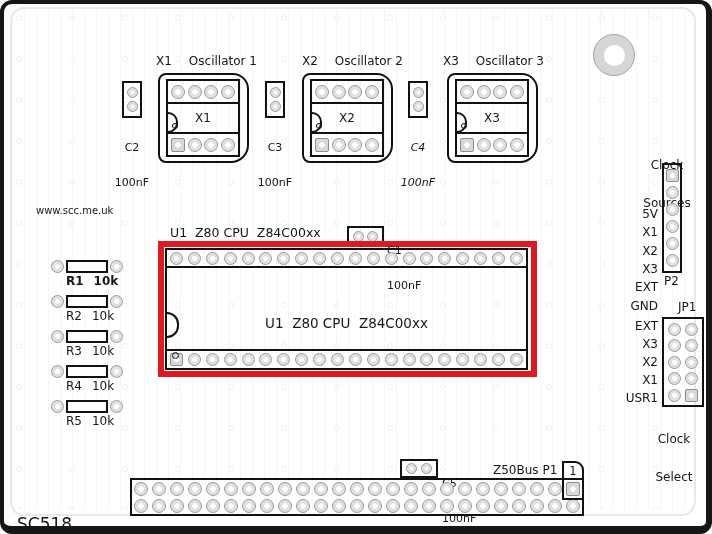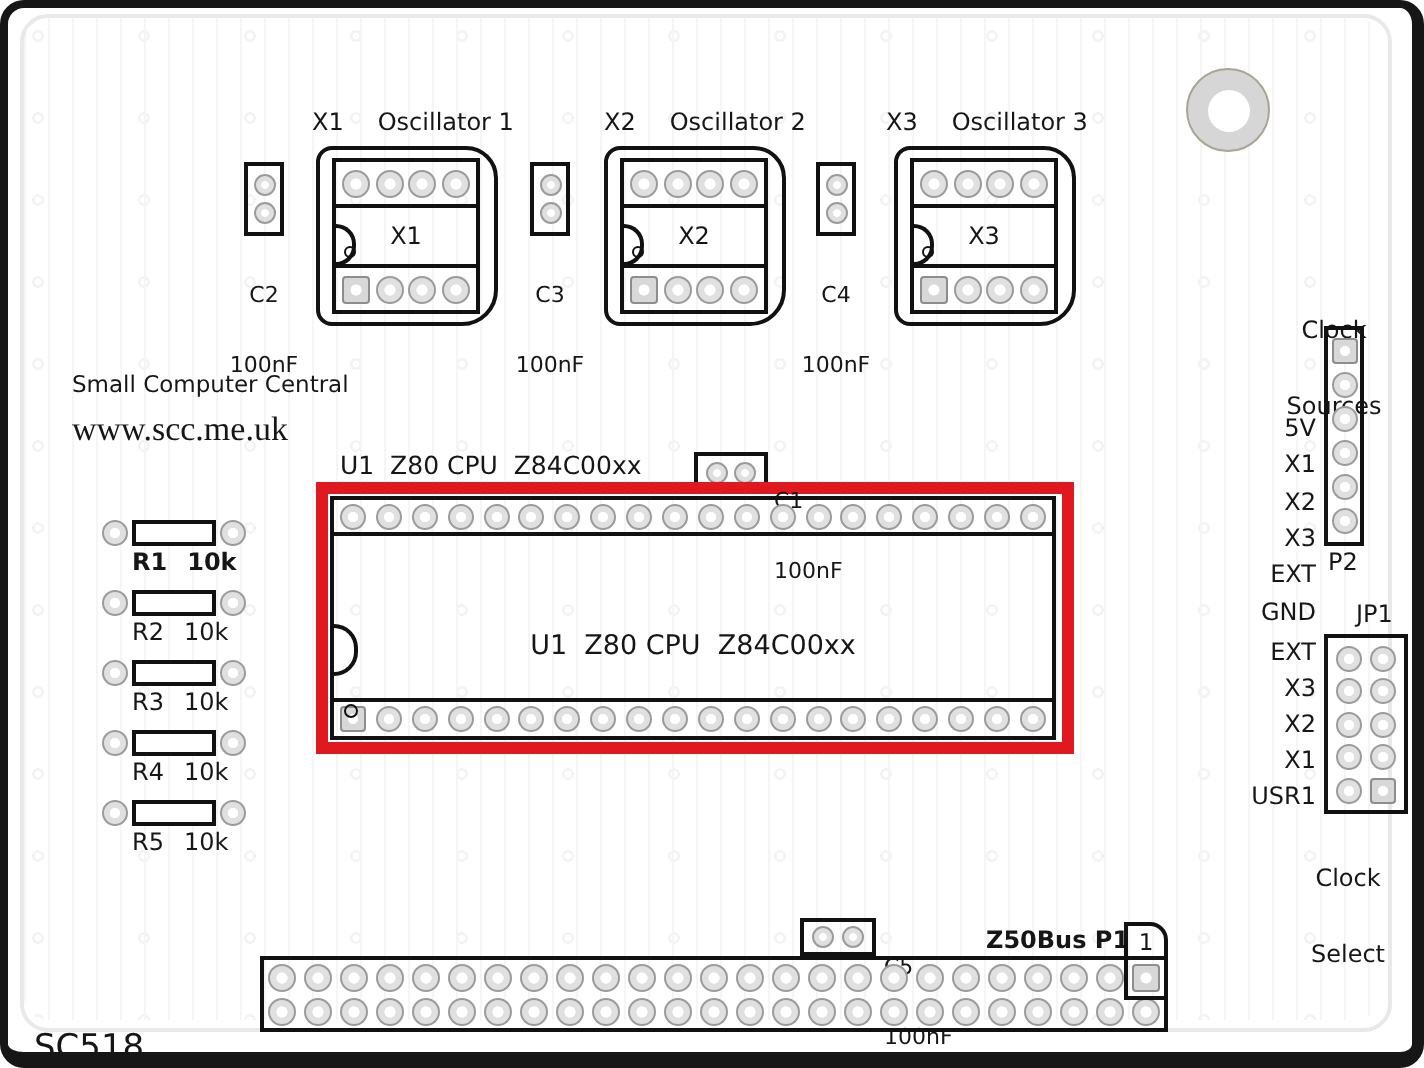--- a/index.html
+++ b/index.html
@@ -186,31 +186,30 @@
       <span class="pad-sm"></span>
     </div>
   <div class="lbl f11 ctr" style="left:245px;top:119px;width:60px;">
     <div>C3</div>
     <div>100nF</div>
   </div>
   <div class="cap-v" style="left:408px;top:81px;">
       <span class="pad-sm"></span>
       <span class="pad-sm"></span>
     </div>
-  <div class="lbl f11 ctr" style="left:388px;top:119px;width:60px;">
+  <div class="lbl f11 ctr" style="left:388px;top:119px;width:60px;font-style:italic;">
     <div>C4</div>
     <div>100nF</div>
   </div>
 
   <div class="hole">
       <div class="hole-in"></div>
     </div>
 
-  <div class="lbl" style="left:36px;top:186px;font-size:11.5px;">Small Computer Central</div>
-  <div class="lbl" style="left:36px;top:206px;font-size:17px;font-family:Liberation Serif, serif;">www.scc.me.uk</div>
+  <div class="lbl" style="left:36px;top:206px;font-size:10px;">www.scc.me.uk</div>
 
   <div class="lbl f12 ctr" style="left:630px;top:134px;width:74px;">
     <div>Clock</div>
     <div>Sources</div>
   </div>
   <div class="pin-col" style="left:606px;top:163px;width:52px;height:110px;margin-top:42px;">
     <span>5V</span>
     <span>X1</span>
     <span>X2</span>
     <span>X3</span>
@@ -371,21 +370,21 @@
   </div>
 
   <div class="cap-h" style="left:400px;top:459px;width:38px;height:19px;">
       <span class="pad-sm"></span>
       <span class="pad-sm"></span>
     </div>
   <div class="lbl f11" style="left:442px;top:455px;z-index:2;">
     <div>C5</div>
     <div>100nF</div>
   </div>
-  <div class="lbl f12" style="left:493px;top:464px;z-index:2;font-weight:bold;">Z50Bus P1</div>
+  <div class="lbl f12" style="left:493px;top:464px;z-index:2;">Z50Bus P1</div>
   <div class="bus">
     <div class="bus-row">
         <span class="pad"></span>
         <span class="pad"></span>
         <span class="pad"></span>
         <span class="pad"></span>
         <span class="pad"></span>
         <span class="pad"></span>
         <span class="pad"></span>
         <span class="pad"></span>

